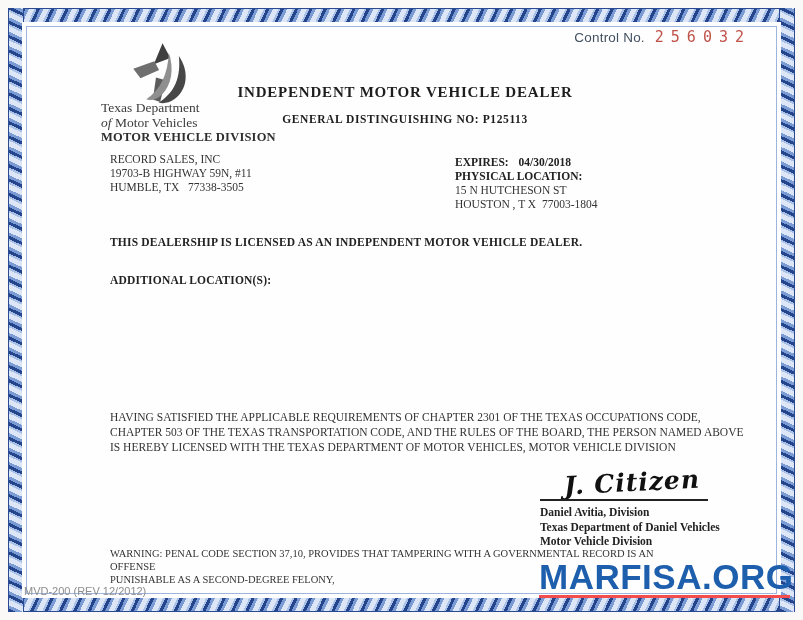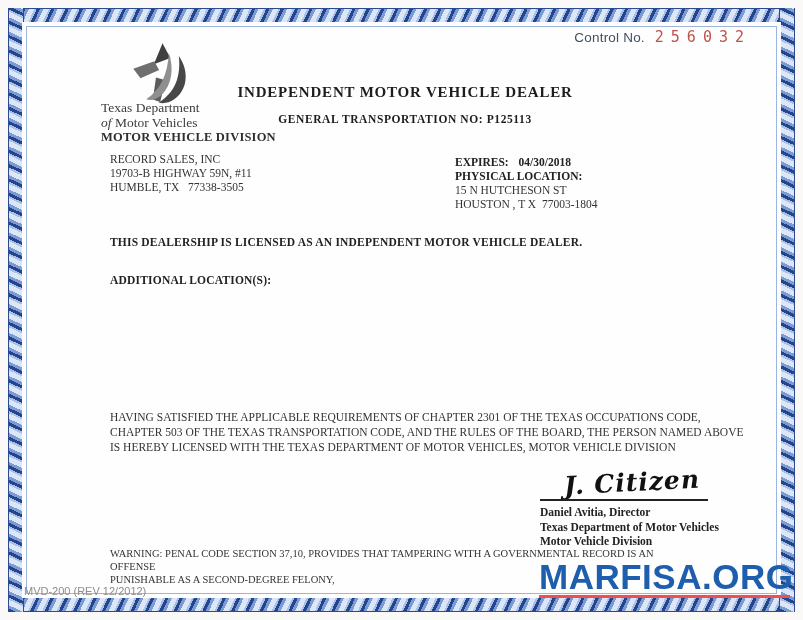--- a/index.html
+++ b/index.html
@@ -124,21 +124,21 @@
     </svg>
   </div>
   <div class="abs agency" style="z-index:5;">
     <div>Texas Department</div>
     <div><span class="of">of</span><span class="pre"> Motor Vehicles</span></div>
     <div class="division">MOTOR VEHICLE DIVISION</div>
   </div>
 
   <div class="abs title-wrap" style="z-index:5;">
     <div class="cert-title">INDEPENDENT MOTOR VEHICLE DEALER</div>
-    <div class="cert-subtitle">GENERAL TRANSPORTATION NO: P125113</div>
+    <div class="cert-subtitle">GENERAL DISTINGUISHING NO: P125113</div>
   </div>
 
   <div class="abs info dealer-block" style="z-index:5;">
     <div class="pre">RECORD SALES, INC</div>
     <div class="pre">19703-B HIGHWAY 59N, #11</div>
     <div class="pre">HUMBLE, TX   77338-3505</div>
   </div>
 
   <div class="abs info license-block" style="z-index:5;">
     <div>
@@ -153,22 +153,22 @@
   <div class="abs statement" style="z-index:5;">THIS DEALERSHIP IS LICENSED AS AN INDEPENDENT MOTOR VEHICLE DEALER.</div>
   <div class="abs addl" style="z-index:5;">ADDITIONAL LOCATION(S):</div>
 
   <div class="abs paragraph" style="z-index:5;">HAVING SATISFIED THE APPLICABLE REQUIREMENTS OF CHAPTER 2301 OF THE TEXAS OCCUPATIONS CODE,
 CHAPTER 503 OF THE TEXAS TRANSPORTATION CODE, AND THE RULES OF THE BOARD, THE PERSON NAMED ABOVE
 IS HEREBY LICENSED WITH THE TEXAS DEPARTMENT OF MOTOR VEHICLES, MOTOR VEHICLE DIVISION</div>
 
   <div class="abs sig-script" style="z-index:5;">J. Citizen</div>
   <div class="abs sig-line" style="z-index:5;"></div>
   <div class="abs signer" style="z-index:5;">
-    <div>Daniel Avitia, Director</div>
-    <div>Texas Department of Motor Vehicles</div>
+    <div>Daniel Avitia, Division</div>
+    <div>Texas Department of Daniel Vehicles</div>
     <div>Motor Vehicle Division</div>
   </div>
 
   <div class="abs warning" style="z-index:5;">WARNING: PENAL CODE SECTION 37,10, PROVIDES THAT  TAMPERING WITH A GOVERNMENTAL RECORD IS AN OFFENSE
 PUNISHABLE AS A SECOND-DEGREE FELONY,</div>
   <div class="abs form-number">MVD-200 (REV 12/2012)</div>
 
   <div class="abs watermark">
     <div class="watermark-text">MARFISA.ORG</div>
     <div class="watermark-underline"></div>

